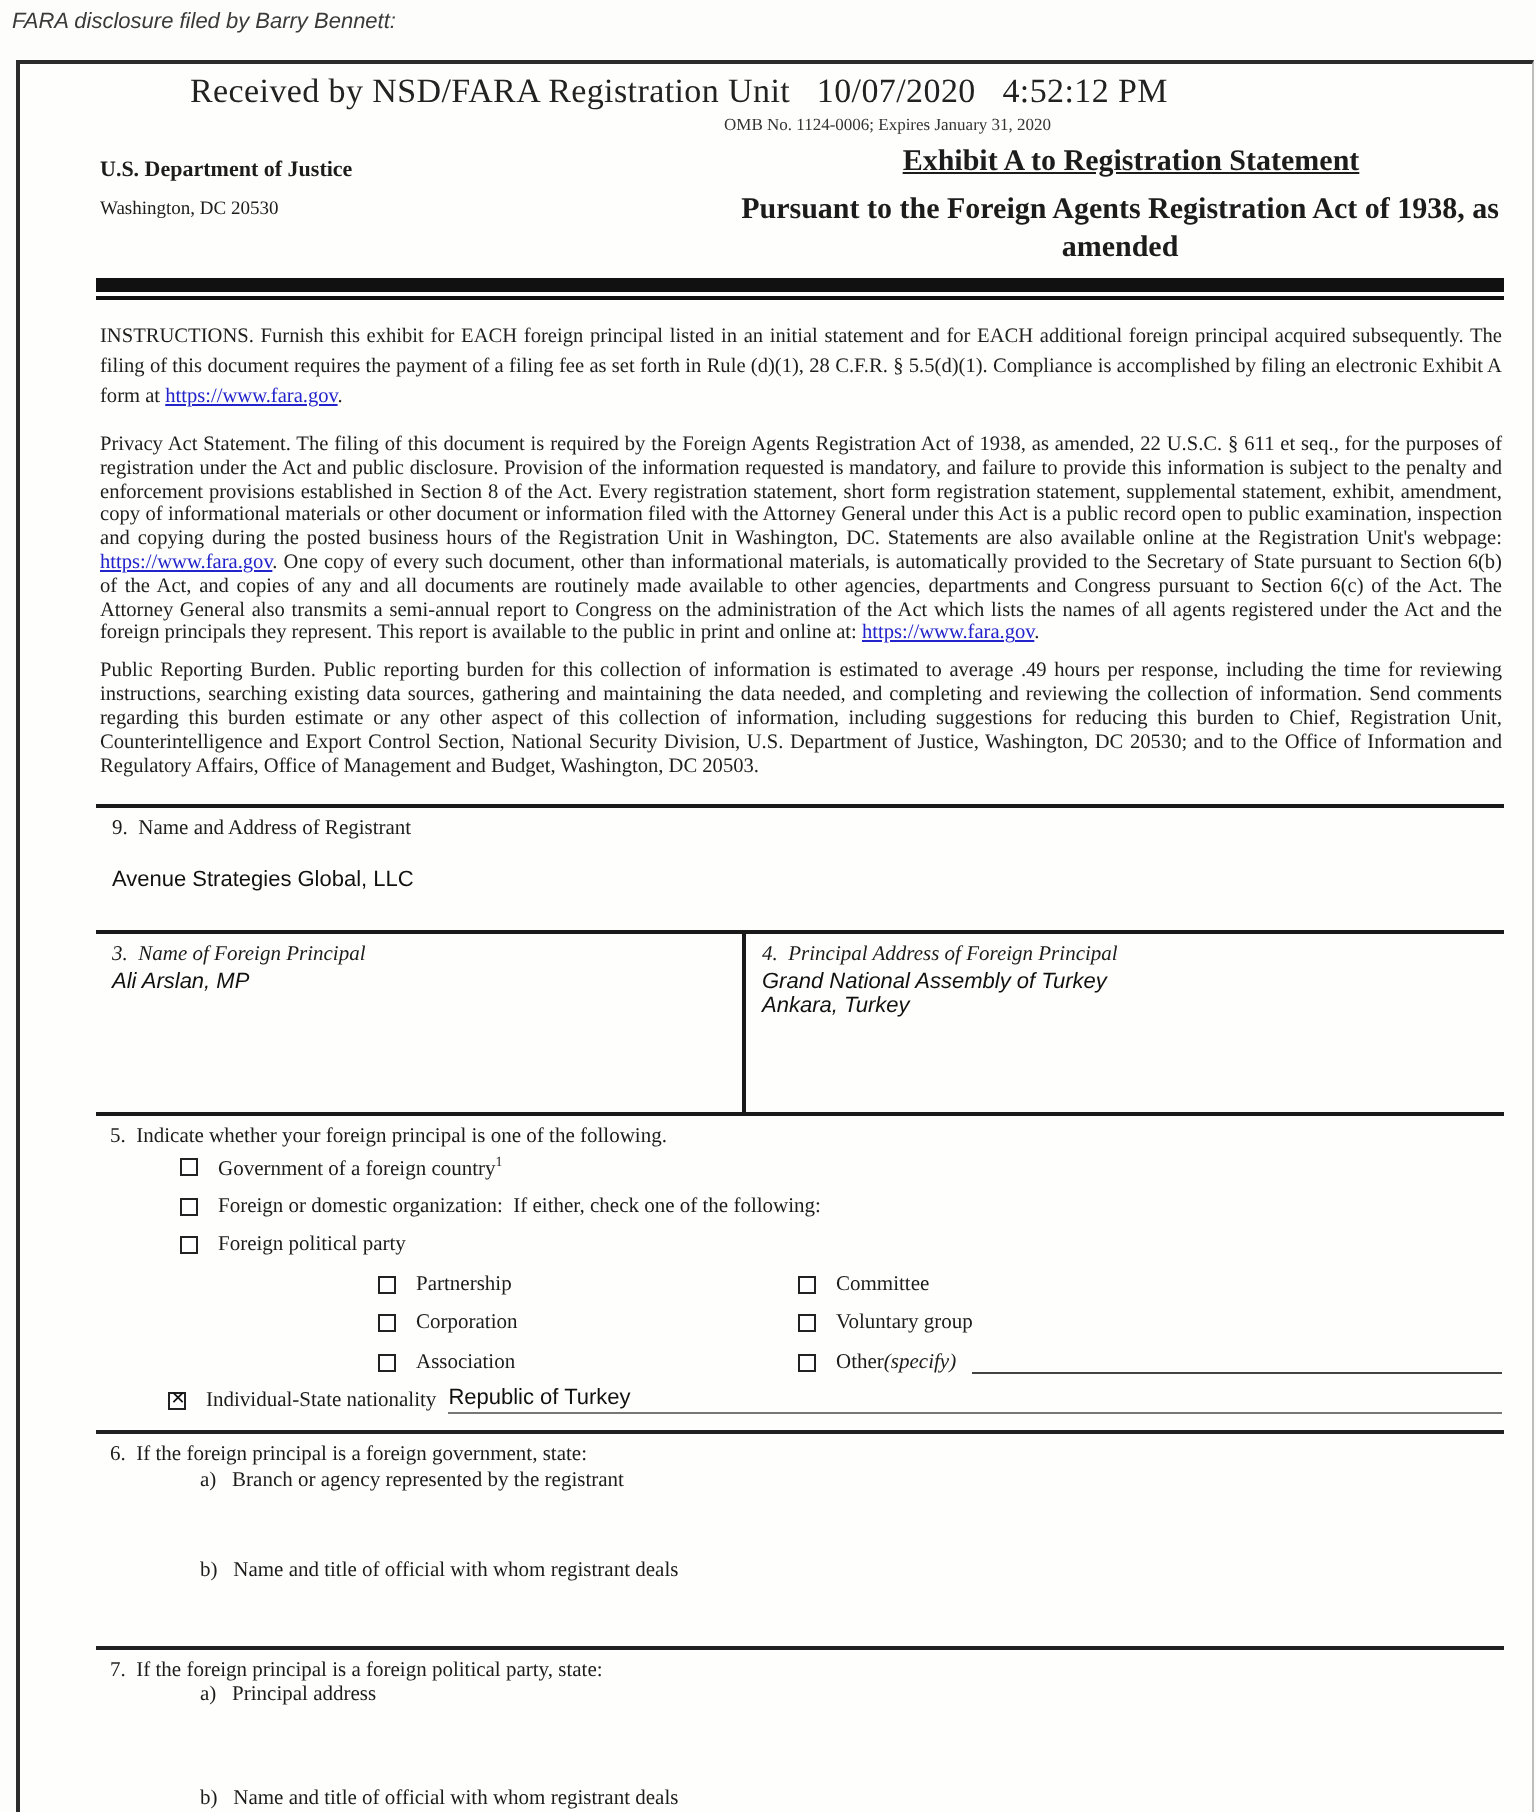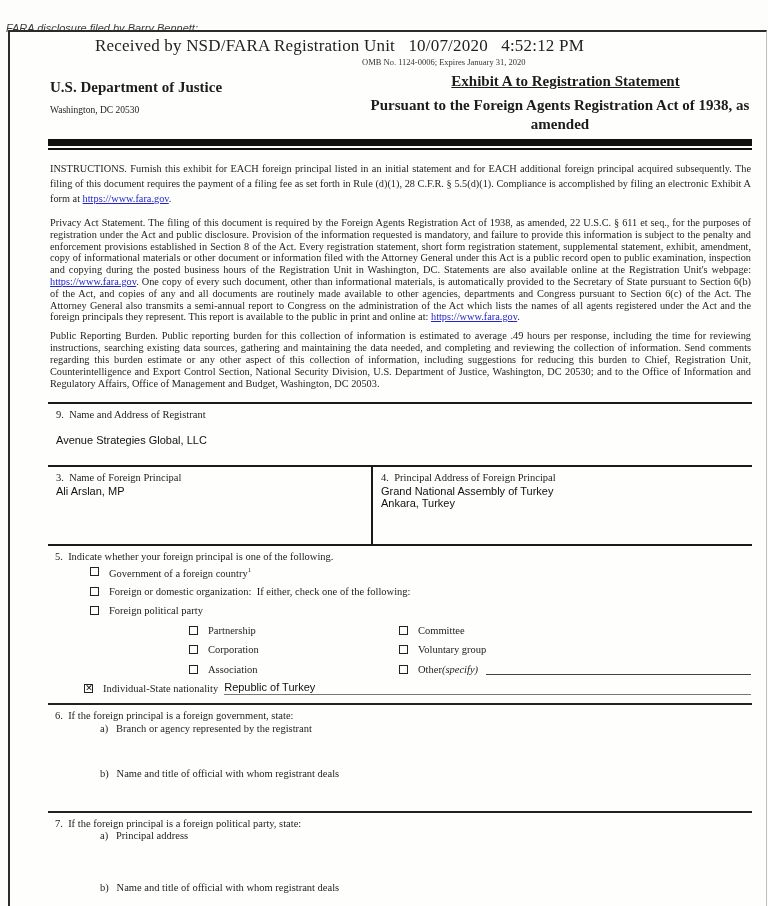--- a/index.html
+++ b/index.html
@@ -3,40 +3,40 @@
 <meta charset="utf-8">
 <style>
   * { margin:0; padding:0; box-sizing:border-box; }
   html,body { background:#ffffff; }
   .page {
     position:relative; width:768px; height:906px; overflow:hidden;
     background:#fdfdfb; color:#1c1c1c;
     font-family:"Liberation Serif", serif;
   }
   .caption {
-    position:absolute; top:22px; left:6px;
+    position:absolute; top:5px; left:6px;
     font-family:"Liberation Sans", sans-serif;
     font-style:italic; font-size:11px; color:#3a3a3a;
   }
   .doc-box {
     position:absolute; top:30px; left:8px; right:1px; bottom:-10px;
     border-top:2px solid #2b2b2b;
     border-left:2px solid #2b2b2b;
     border-right:1px solid #bdbdbd;
     background:#fefefd;
     overflow:hidden;
   }
   .received {
     margin:4px 0 0 85px; font-size:17px; letter-spacing:.2px;
     white-space:pre-wrap; color:#222;
   }
   .omb { margin:1px 0 0 352px; font-size:8.5px; color:#333; }
   .head-cols { display:flex; margin-top:6px; }
   .dept-col { margin-left:40px; width:315px; padding-top:6px; }
-  .dept1 { font-size:15px; font-weight:bold; }
+  .dept1 { font-size:11px; font-weight:bold; }
   .dept2 { font-size:9.5px; margin-top:9px; }
   .title-col { flex:1;text-align:center; }
   .form-title { font-size:15px; font-weight:bold; text-decoration:underline; }
   .form-subtitle { font-size:15px; font-weight:bold; margin-top:6px; line-height:19px; width:390px; }
   .thick-bar { margin:5px 14px 0 38px; }
   .thick-bar .b1 { height:7px; background:#111; }
   .thick-bar .b2 { height:2px; background:#fff; }
   .thick-bar .b3 { height:2px; background:#111; }
   .para {
     margin:0 15px 0 40px; font-size:10.3px; text-align:justify; color:#1e1e1e;
@@ -44,21 +44,21 @@
   .p-inst { margin-top:11px; line-height:15px; }
   .p-priv { margin-top:11px; line-height:11.8px; }
   .p-burd { margin-top:7px;  line-height:12px; }
   a.link { color:#2323cc; text-decoration:underline; cursor:pointer; }
   .form-table {
     margin:12px 14px 0 38px;
     border-top:2px solid #1a1a1a; border-bottom:2px solid #1a1a1a;
   }
   .t-row { display:flex; }
   .t-row1 { height:63px; border-bottom:2px solid #1a1a1a; }
-  .t-row2 { height:77px; }
+  .t-row2 { height:89px;font-style:italic; }
   .cell { padding:5px 8px; }
   .c1 { flex:1; }
   .c2 { width:176px; border-left:2px solid #1a1a1a; }
   .c3 { width:323px; }
   .c4 { flex:1; border-left:2px solid #1a1a1a; }
   .f-label { font-size:10.5px; white-space:pre-wrap; }
   .f-value {
     font-family:"Liberation Sans", sans-serif; font-size:11px; color:#111;
   }
   .gap14 { margin-top:14px; } .gap2 { margin-top:2px; }

